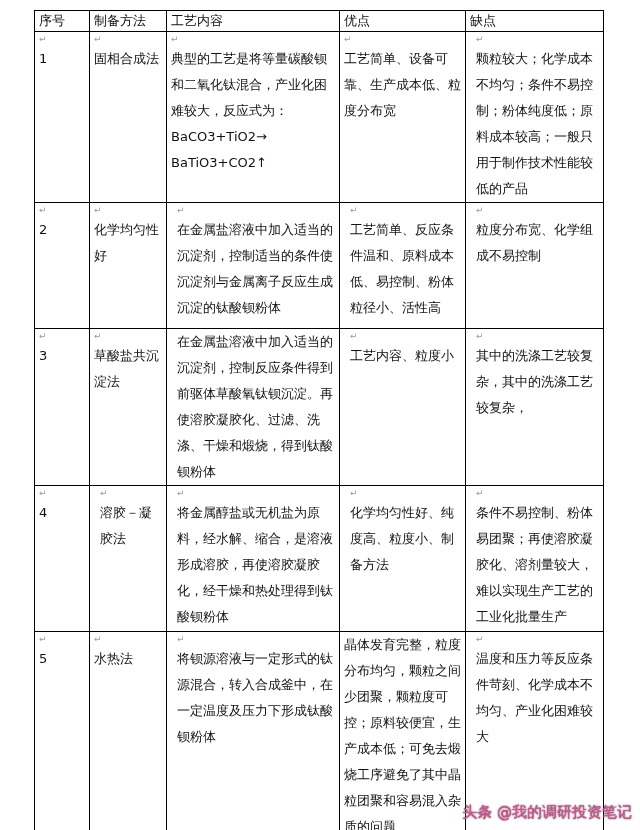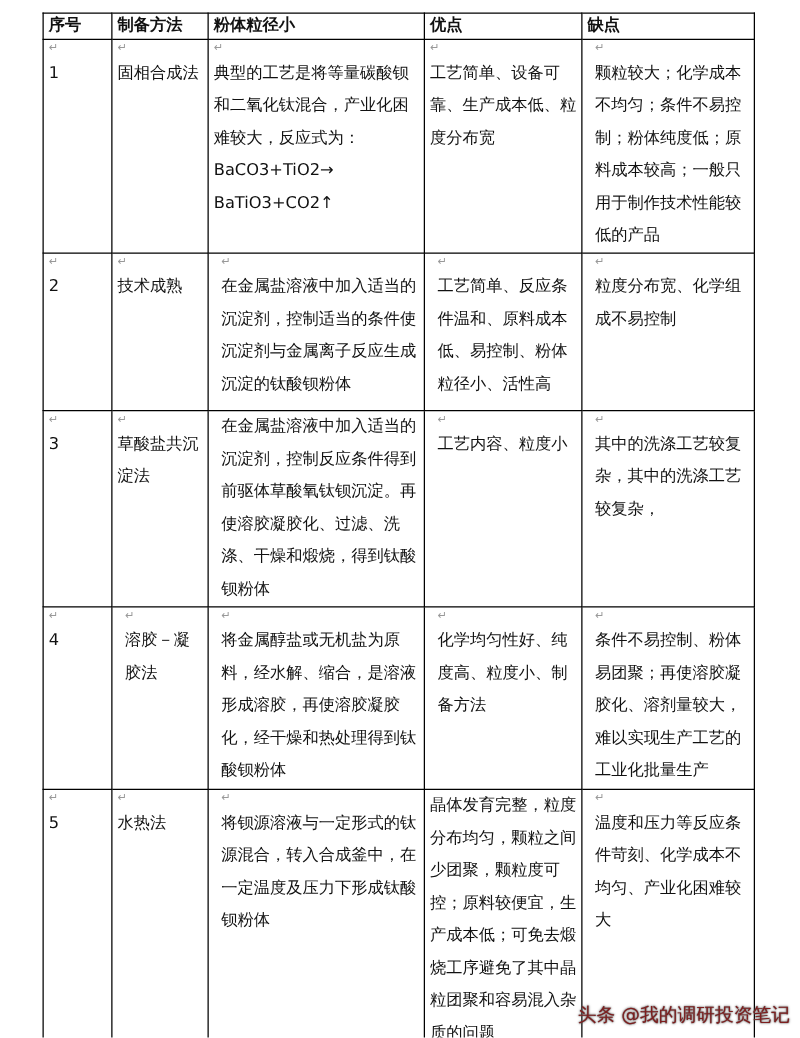--- a/index.html
+++ b/index.html
@@ -2,43 +2,43 @@
 <html><head>
 <meta charset="utf-8">
 <style>
   html, body { margin:0; padding:0; background:#ffffff; }
   body { width:640px; height:830px; position:relative; overflow:hidden;
          font-family:"DejaVu Sans", "Liberation Sans", sans-serif; color:#111; }
   table { position:absolute; left:34px; top:10px; border-collapse:collapse;
           table-layout:fixed; width:569px; }
   td, th { border:1px solid #000; vertical-align:top; font-weight:normal;
            text-align:left; font-size:13px; line-height:26px; padding:0 4px; }
-  th { height:20px; line-height:20px;font-weight:bold; }
+  th { height:20px; line-height:20px; }
   .mark { color:#999; font-size:9px; line-height:14px; display:block; height:14px; }
   .cell-text { display:block; }
   .pad { padding-left:10px; }
-  .wm { position:absolute; right:8px; bottom:8px; font-size:15px; color:#7f1d1d;
+  .wm { position:absolute; right:8px; bottom:8px; font-size:15px; color:#ec4899;
         text-shadow:0 0 2px #555, 0 0 1px #555;margin-top:48px; }
 </style>
 </head>
 <body>
 
 <table>
   <colgroup>
     <col style="width:55px">
       <col style="width:77px">
       <col style="width:173px">
       <col style="width:126px">
       <col style="width:138px">
   </colgroup>
   <thead>
     <tr>
       <th>序号</th>
       <th>制备方法</th>
-      <th>粉体粒径小</th>
+      <th>工艺内容</th>
       <th>优点</th>
       <th>缺点</th>
     </tr>
   </thead>
   <tbody>
     <tr style="height:163px">
       <td>
           <span class="mark">↵</span>
           <span class="cell-text">1</span>
         </td>
@@ -59,21 +59,21 @@
           <span class="cell-text">颗粒较大；化学成本不均匀；条件不易控制；粉体纯度低；原料成本较高；一般只用于制作技术性能较低的产品</span>
         </td>
     </tr>
     <tr style="height:126px">
       <td>
           <span class="mark">↵</span>
           <span class="cell-text">2</span>
         </td>
       <td>
           <span class="mark">↵</span>
-          <span class="cell-text">技术成熟</span>
+          <span class="cell-text">化学均匀性好</span>
         </td>
       <td class="pad">
           <span class="mark">↵</span>
           <span class="cell-text">在金属盐溶液中加入适当的沉淀剂，控制适当的条件使沉淀剂与金属离子反应生成沉淀的钛酸钡粉体</span>
         </td>
       <td class="pad">
           <span class="mark">↵</span>
           <span class="cell-text">工艺简单、反应条件温和、原料成本低、易控制、粉体粒径小、活性高</span>
         </td>
       <td class="pad">

